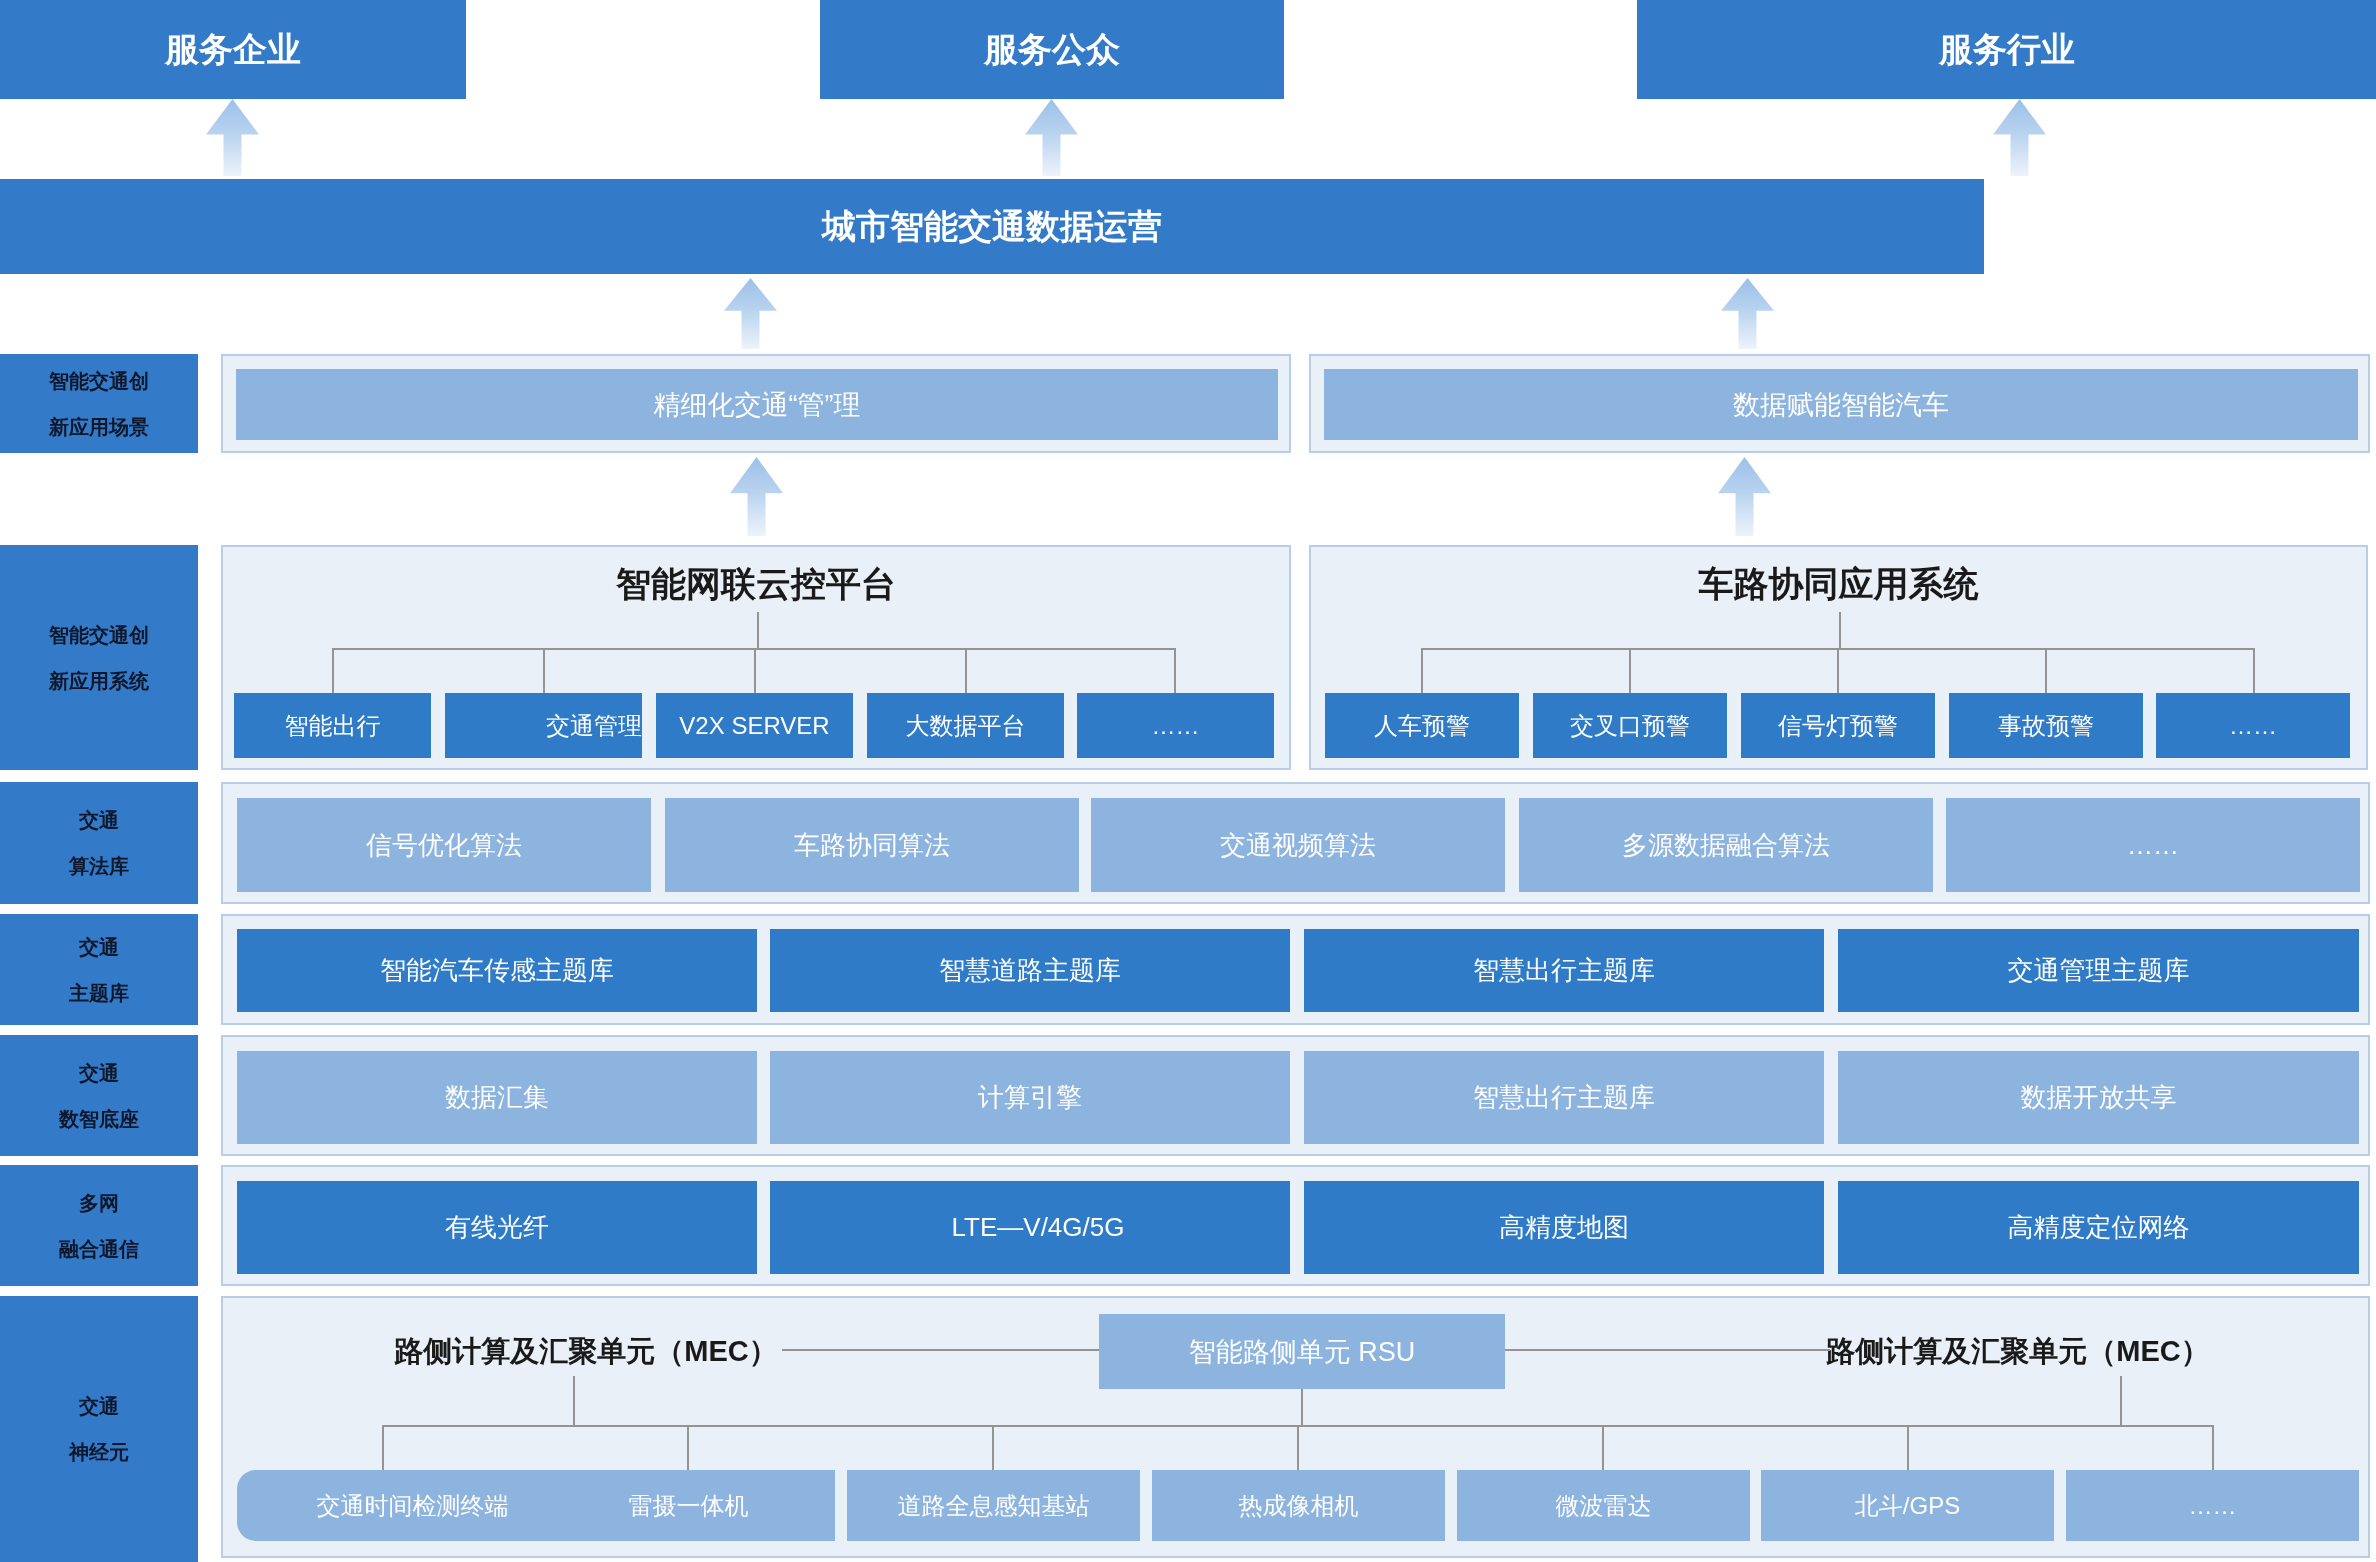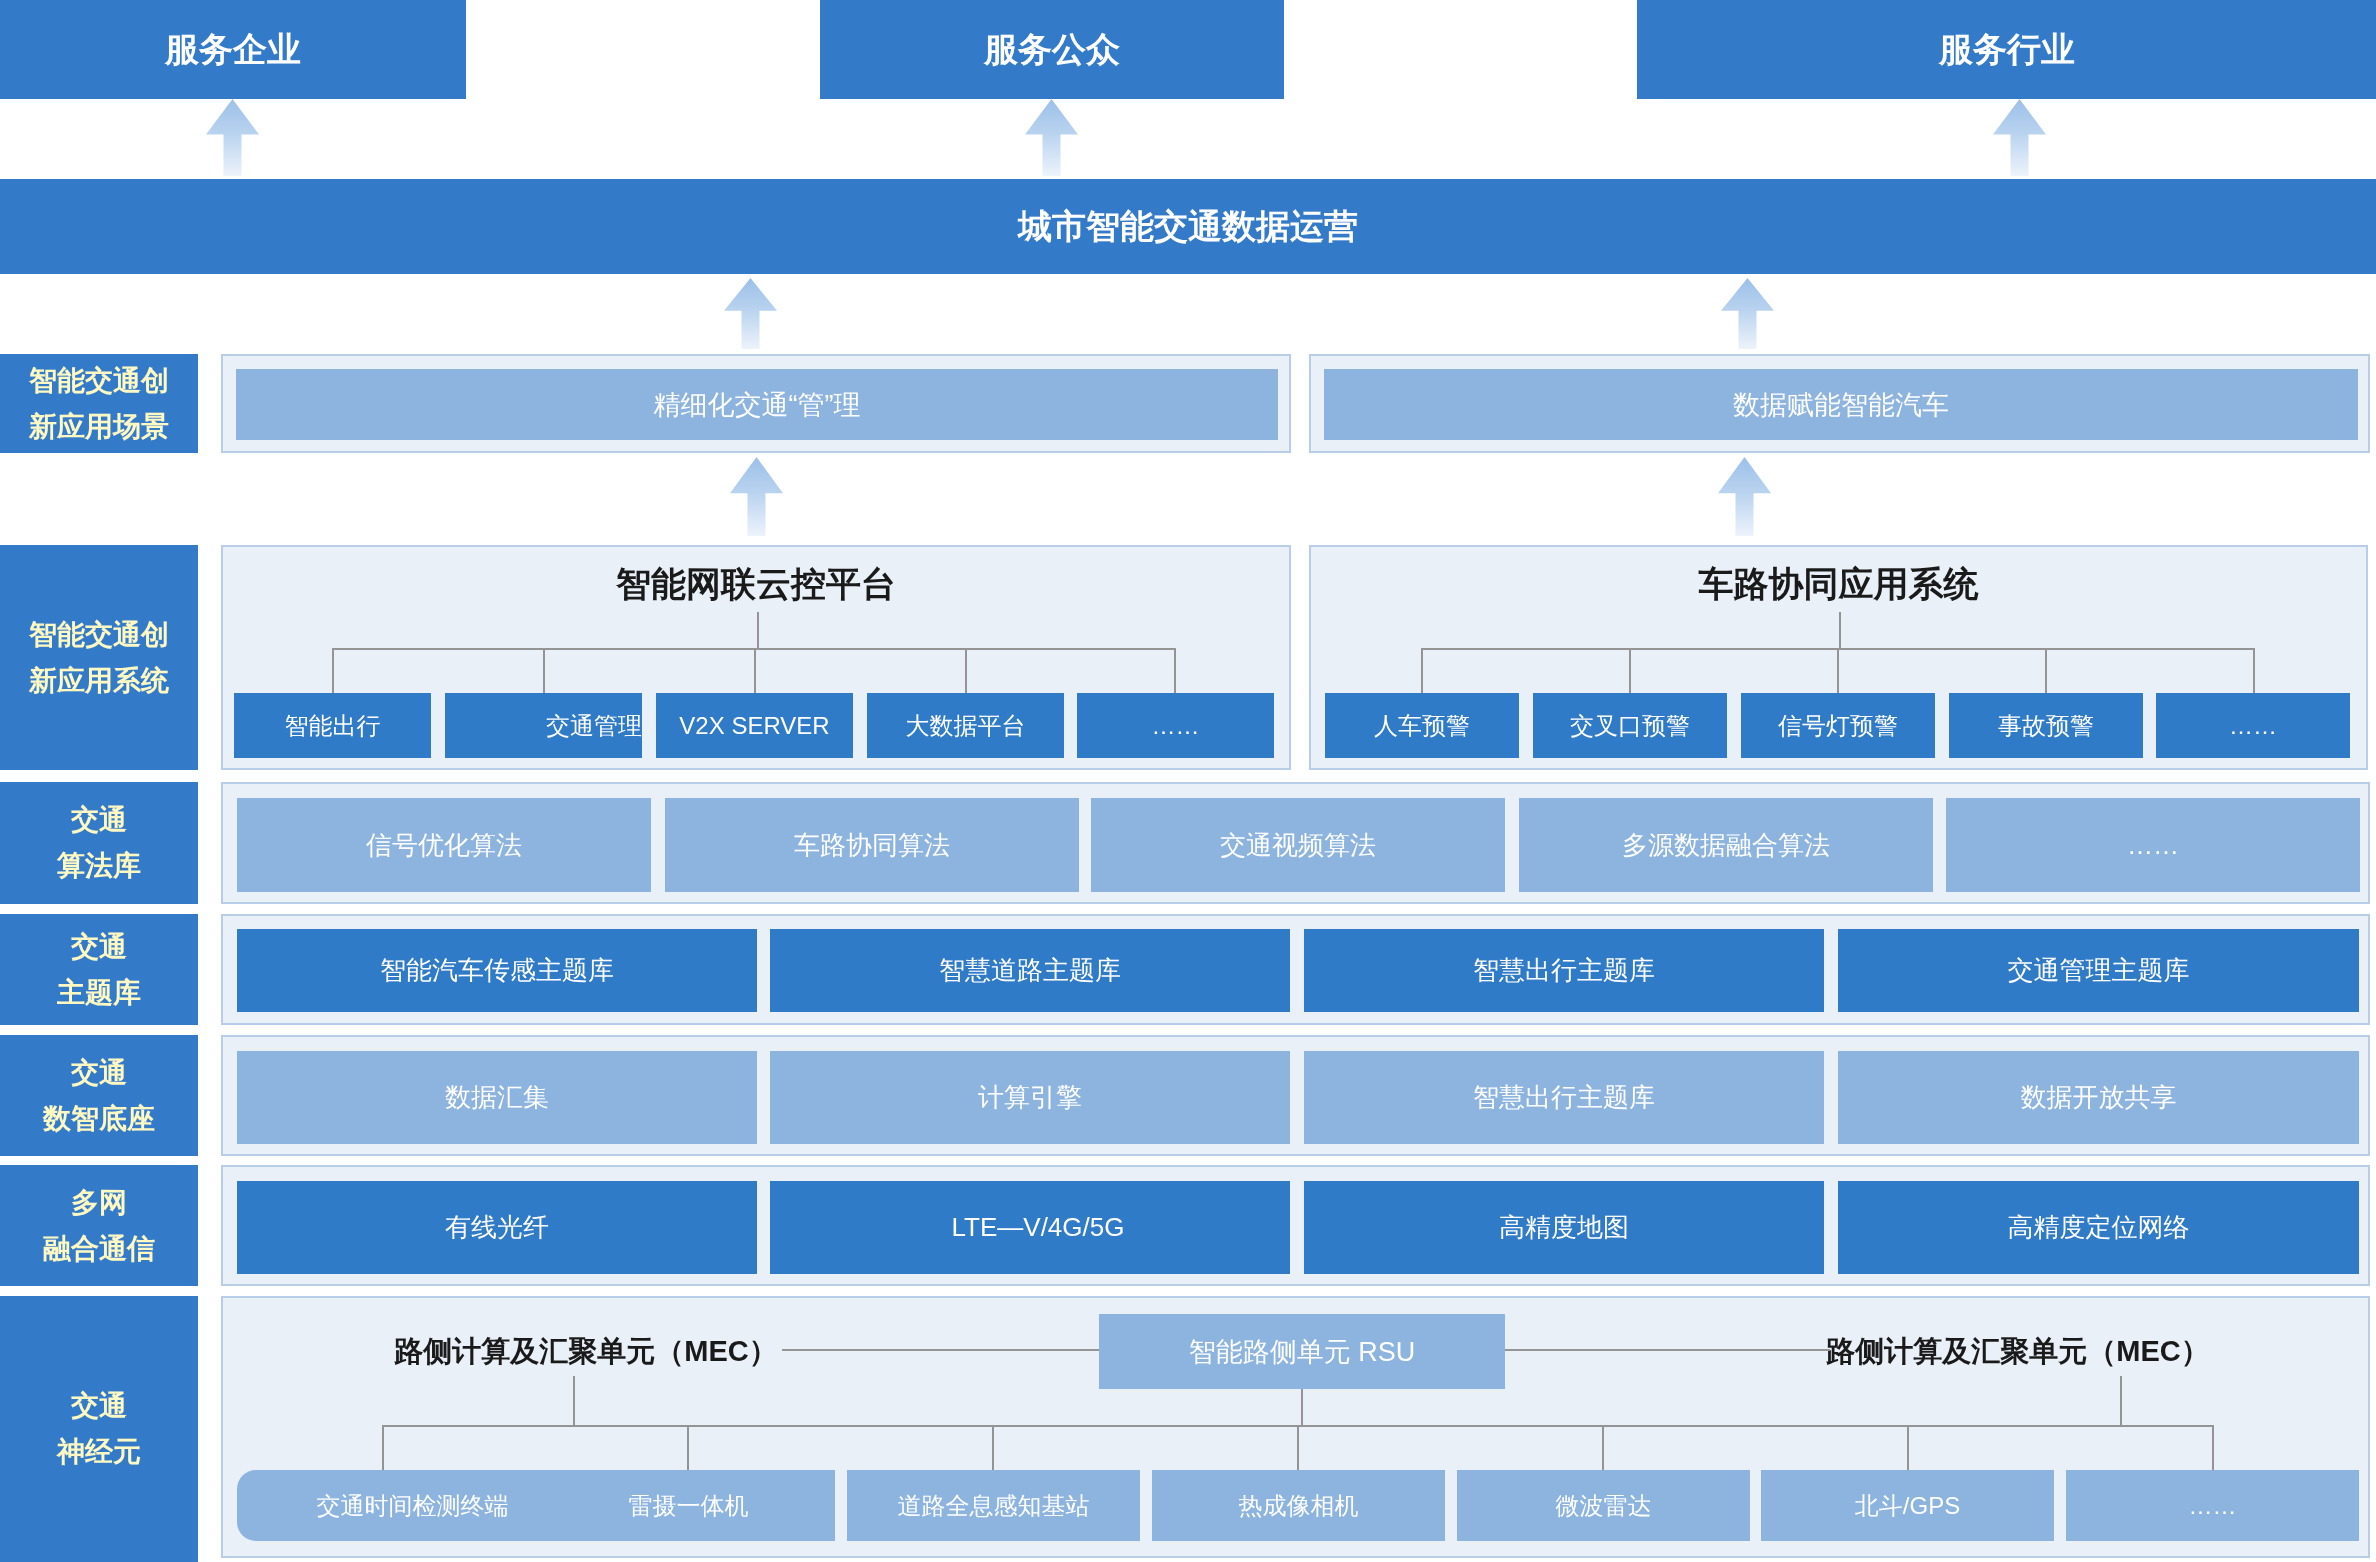--- a/index.html
+++ b/index.html
@@ -3,21 +3,21 @@
 <meta charset="utf-8">
 <style>
   html,body{margin:0;padding:0;background:#fff;}
   #app{position:relative;width:2376px;height:1562px;background:#ffffff;overflow:hidden;
        font-family:"Liberation Sans","DejaVu Sans",sans-serif;}
   .abs{position:absolute;box-sizing:border-box;}
   .center{display:flex;align-items:center;justify-content:center;text-align:center;}
   .box-dark{background:#2F7BC7;color:#ffffff;}
   .box-light{background:#8DB4DF;color:#ffffff;}
   .row-container{background:#E9F0F8;border:2px solid #B7CDE8;}
-  .sidebar-box{background:#337AC8;color:#fef9c3;font-weight:bold;font-size:28px;line-height:46px;}
+  .sidebar-box{background:#337AC8;color:#0f172a;font-weight:bold;font-size:20px;line-height:46px;}
   .top-box{background:#337AC8;color:#ffffff;font-weight:bold;font-size:34px;}
   .main-bar{background:#337AC8;color:#ffffff;font-weight:bold;font-size:34px;}
   .scene-item{font-size:27px;}
   .panel-title{color:#1a1a1a;font-weight:bold;font-size:35px;}
   .child-box{font-size:24px;}
   .row-item{font-size:26px;}
   .device-box{font-size:24px;}
   .mec-text{color:#1a1a1a;font-weight:bold;font-size:29px;}
   .rsu-box{font-size:27px;}
   .tline{background:#949494;}
@@ -36,21 +36,21 @@
     <span>服务公众</span>
   </div>
   <div class="abs top-box center" style="left:1637px;top:0;width:740px;height:99px;">
     <span>服务行业</span>
   </div>
 
   <div class="abs arrow-up" style="left:206px;top:99px;width:53px;height:77px;"></div>
   <div class="abs arrow-up" style="left:1025px;top:99px;width:53px;height:77px;"></div>
   <div class="abs arrow-up" style="left:1993px;top:99px;width:53px;height:77px;"></div>
 
-  <div class="abs main-bar center" style="left:0;top:179px;width:2376px;height:95px;">
+  <div class="abs main-bar center" style="left:0;top:179px;width:1984px;height:95px;">
     <span>城市智能交通数据运营</span>
   </div>
 
   <div class="abs arrow-up" style="left:724px;top:278px;width:53px;height:71px;"></div>
   <div class="abs arrow-up" style="left:1721px;top:278px;width:53px;height:71px;"></div>
 
   <div class="abs sidebar-box center" style="left:0;top:354px;width:198px;height:99px;flex-direction:column;">
     <div>智能交通创</div>
     <div>新应用场景</div>
   </div>

